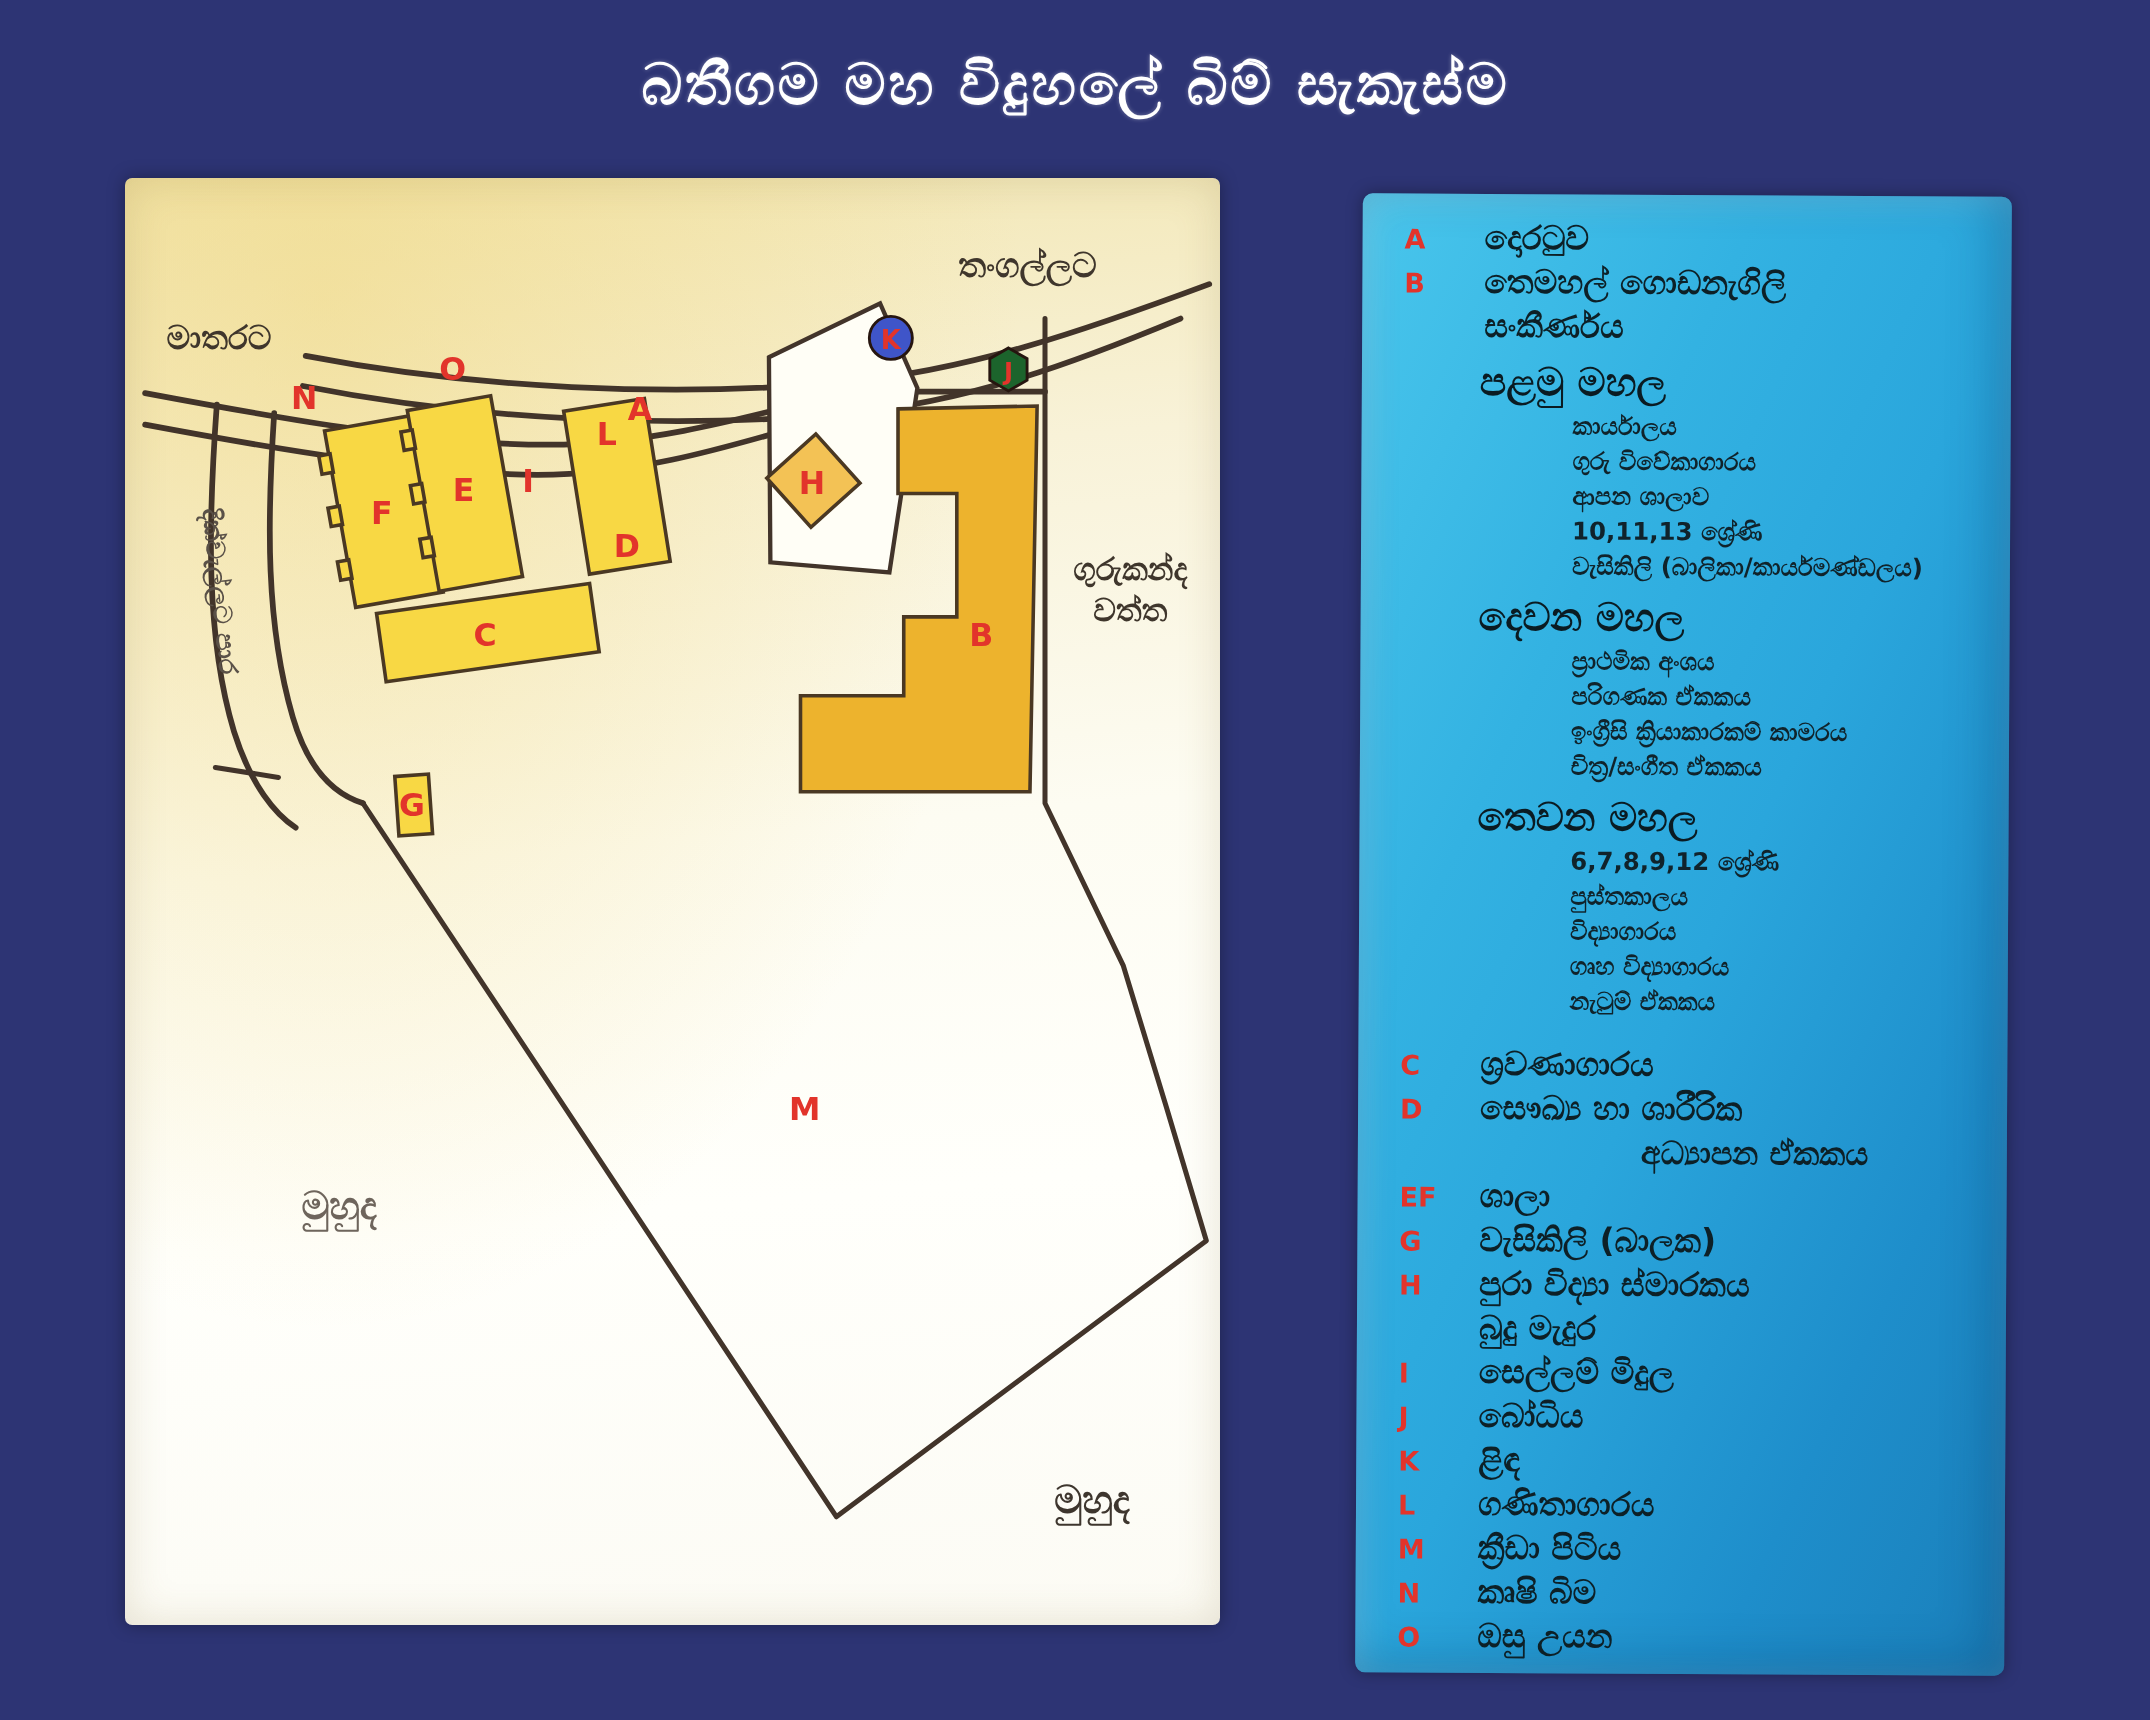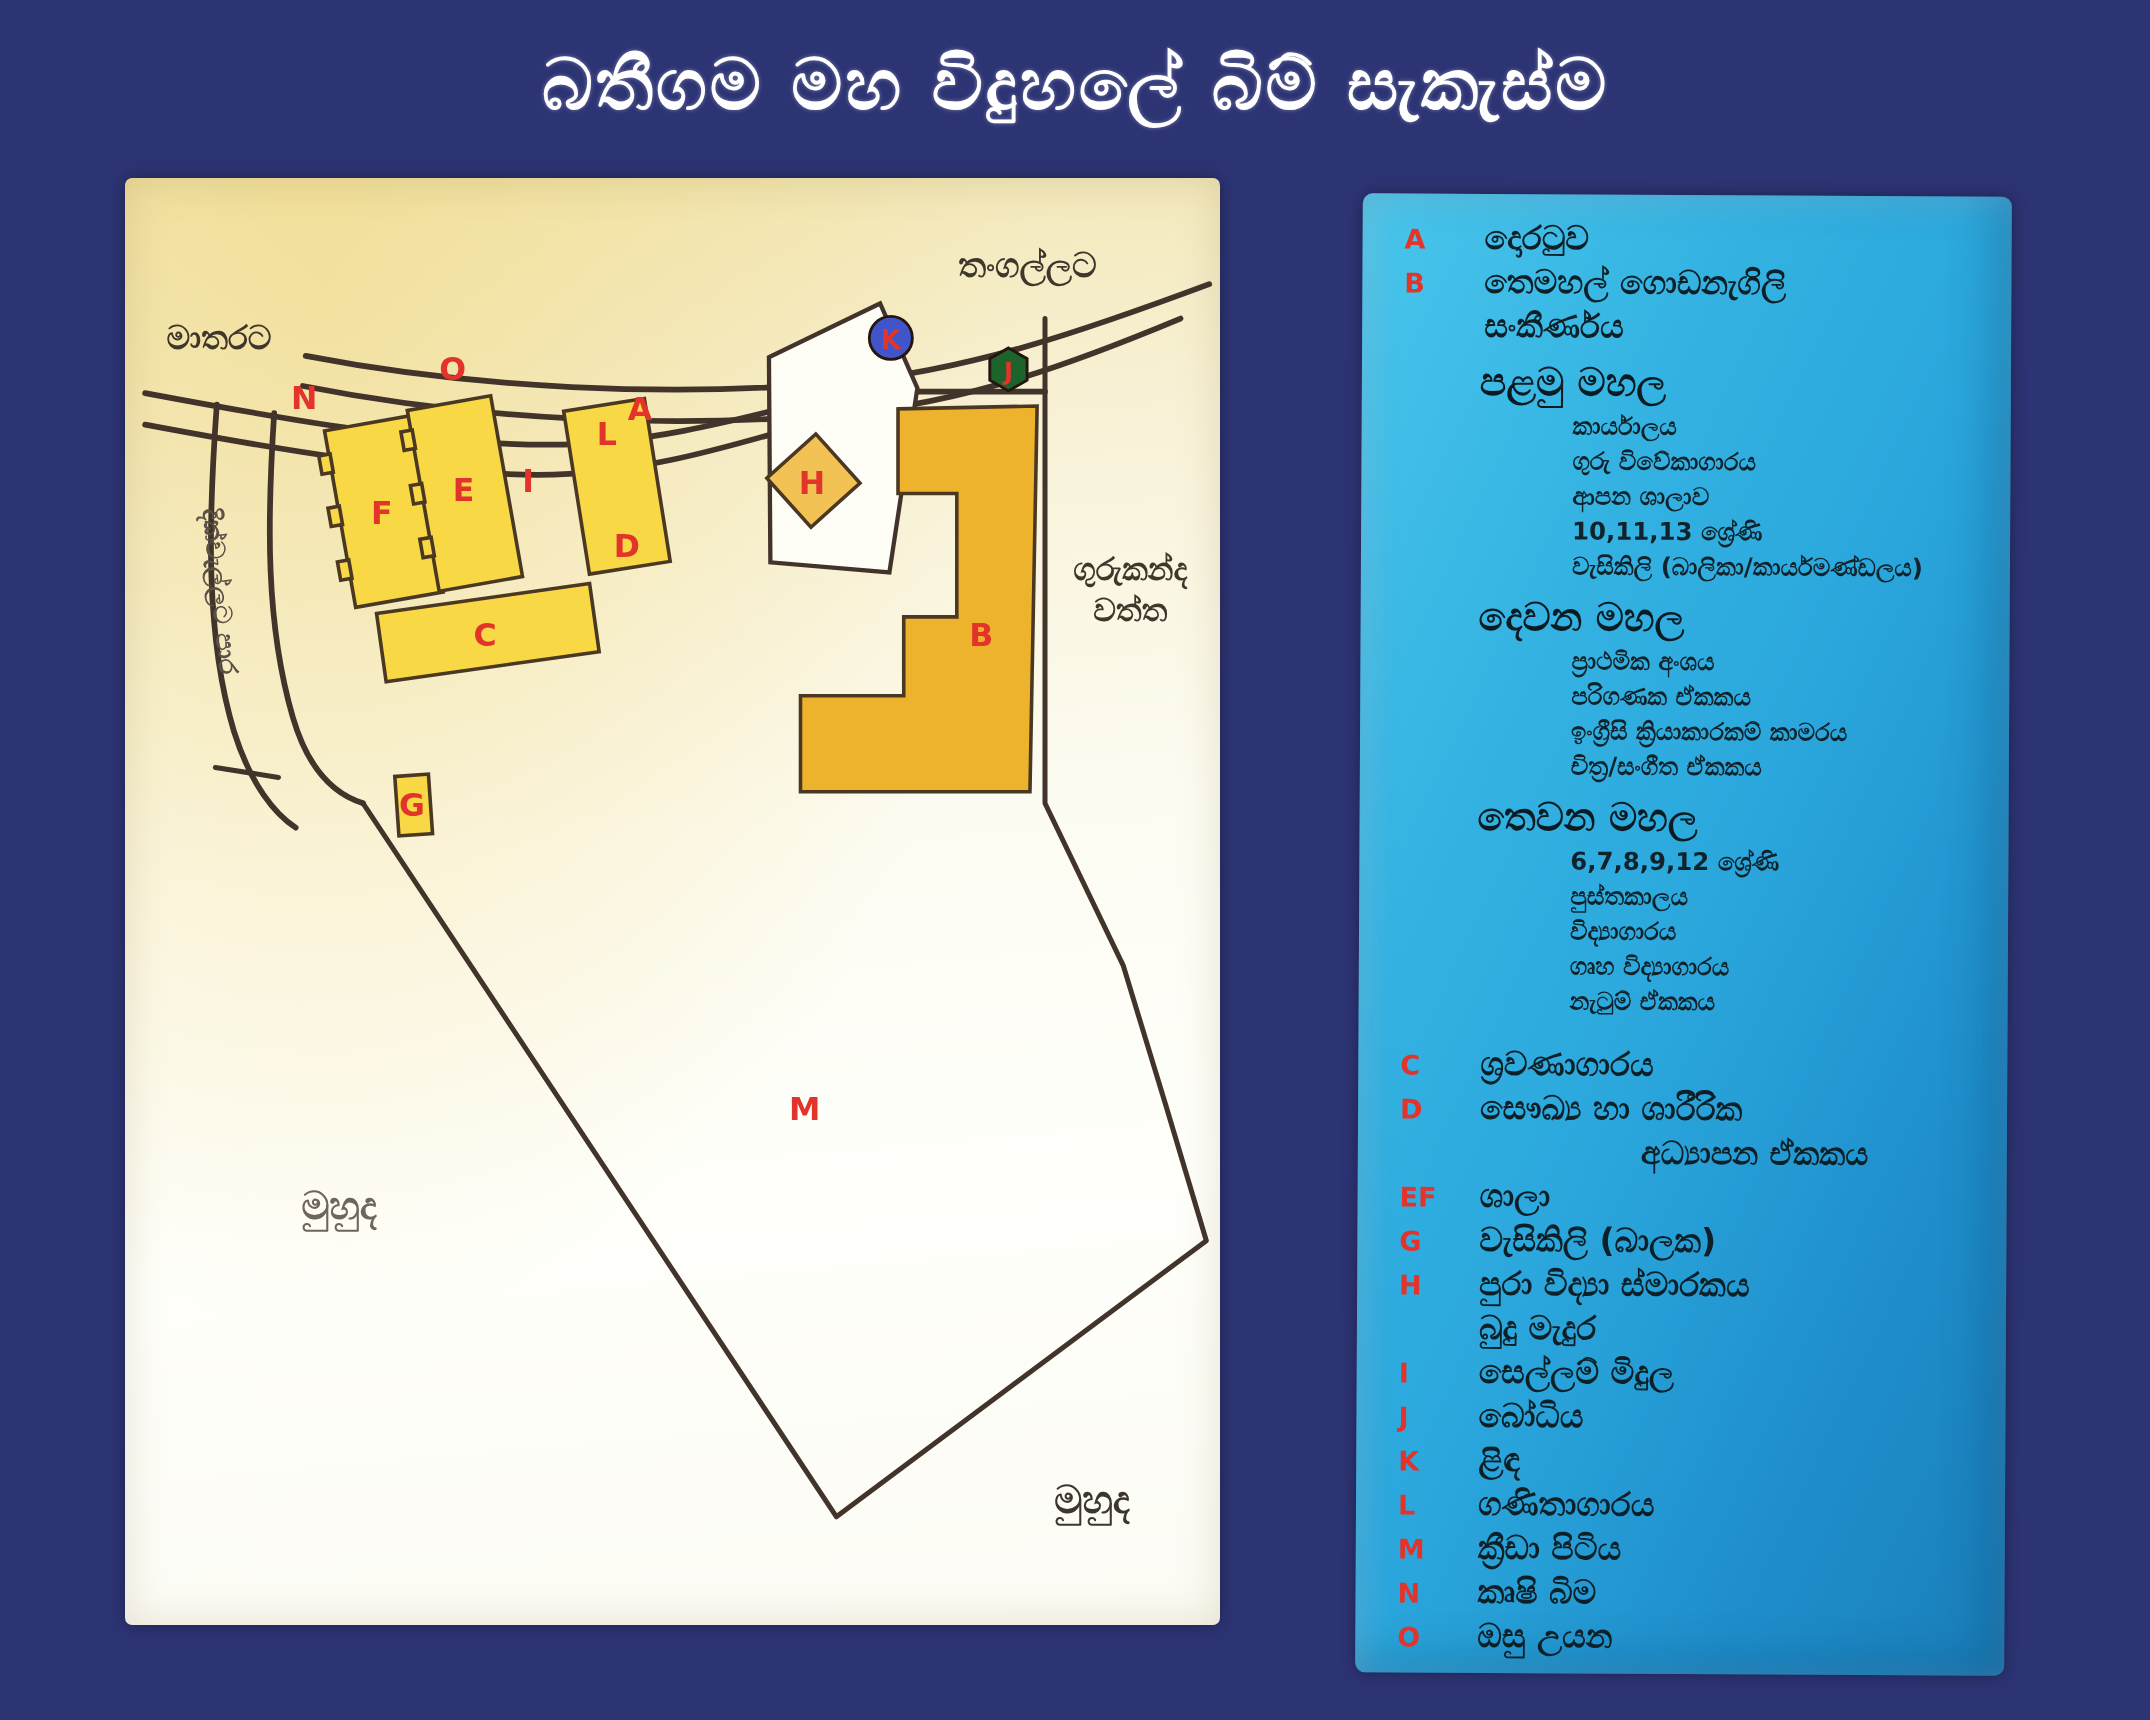--- a/index.html
+++ b/index.html
@@ -5,21 +5,21 @@
   html,body{margin:0;padding:0;}
   body{
     width:2151px;height:1721px;position:relative;overflow:hidden;
     background:#2d3474;
     font-family:"DejaVu Sans","Liberation Sans",sans-serif;
   }
   
   .page-title{
     position:absolute;left:0;top:13px;width:2151px;height:143px;
     line-height:143px;text-align:center;
-    font-size:71px;font-weight:800;color:#ffffff;letter-spacing:2.9px;
+    font-size:57px;font-weight:800;color:#ffffff;letter-spacing:2.9px;
     text-shadow:0 0 4.3px rgba(255,255,255,.35);
   }
   
   .map-panel{
     position:absolute;left:125px;top:178px;width:1095px;height:1447px;
     background:
       radial-gradient(ellipse at 18% 8%, rgba(240,216,130,.55), rgba(240,216,130,0) 55%),
       linear-gradient(175deg,#f2e6b2 0%,#f8f2d8 22%,#fdfcf2 46%,#fffffb 70%,#fcfbf4 100%);
     border-radius:7.2px;
     box-shadow:inset 0 0 43px rgba(120,100,40,.18), 0 0 17px rgba(0,0,0,.35);

